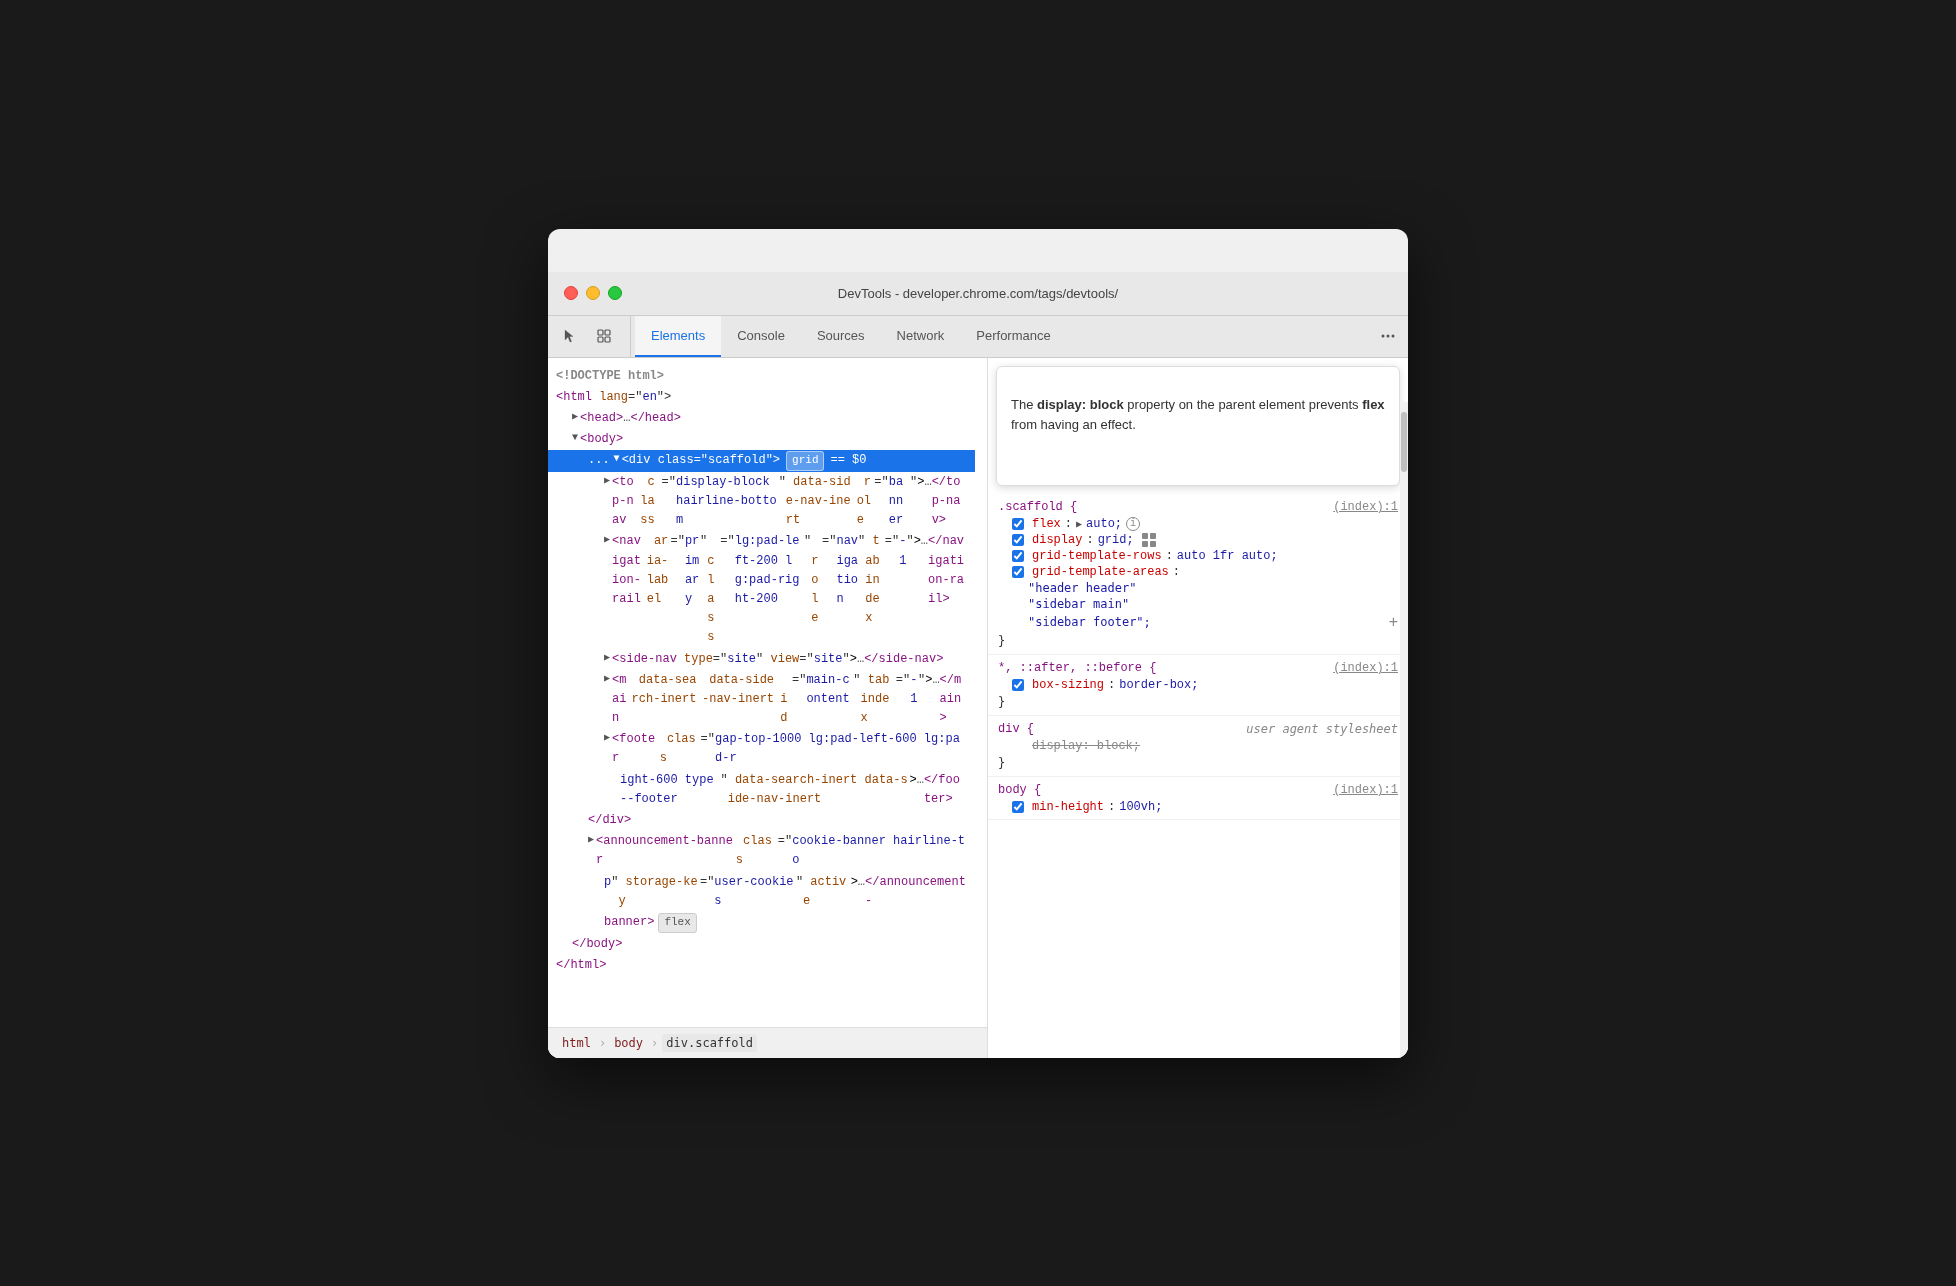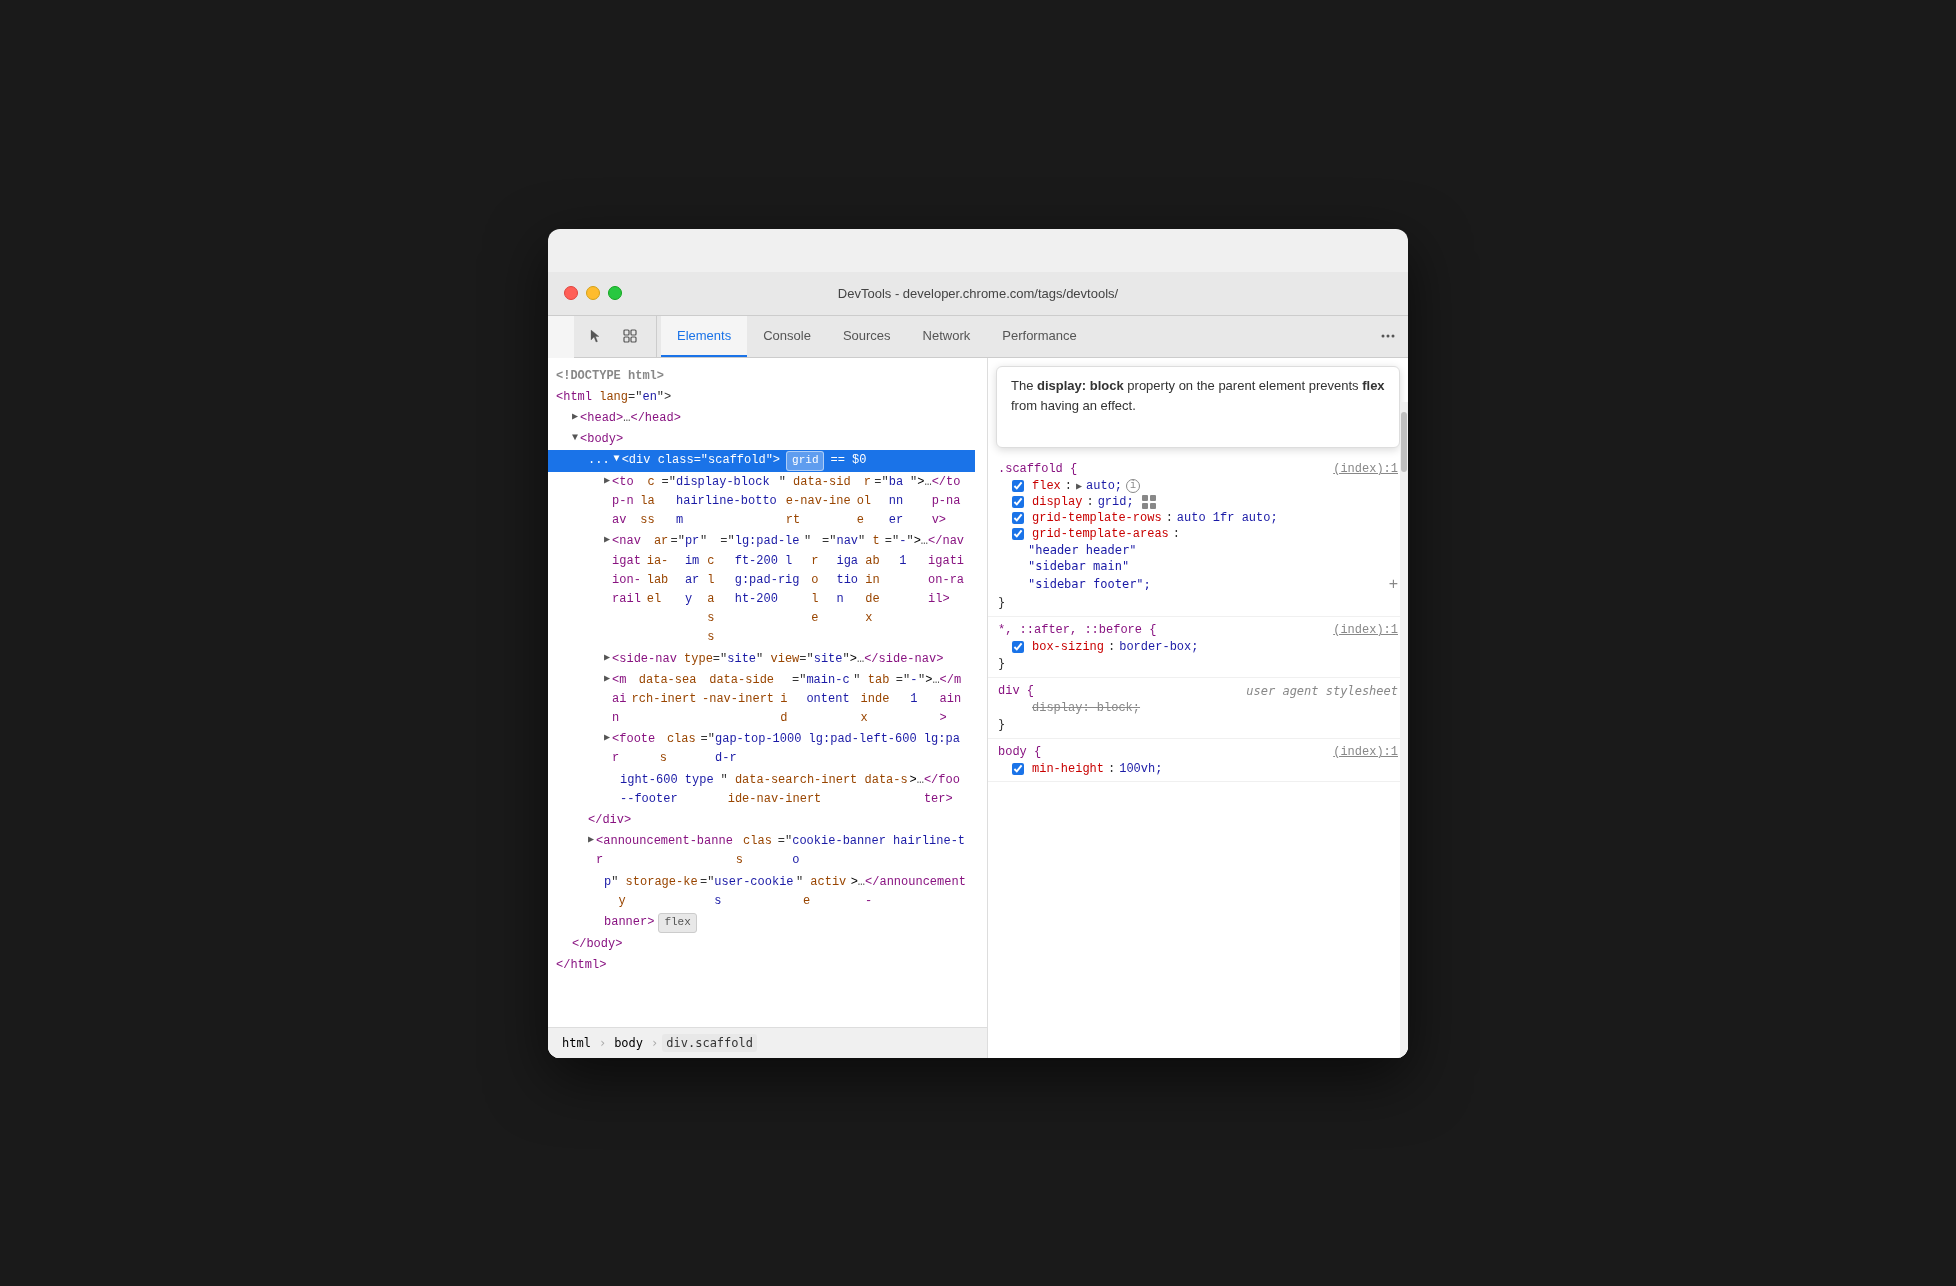--- a/index.html
+++ b/index.html
@@ -53,21 +53,20 @@
       display: flex;
       flex-direction: column;
     }
     .tabs-bar {
       background: #e8e8e8;
       border-bottom: 1px solid #ccc;
       display: flex;
       align-items: stretch;
       height: 42px;
       padding-left: 8px;
-      margin-left: 26px;
     }
     .tab-icons {
       display: flex;
       align-items: center;
       gap: 6px;
       padding-right: 12px;
       border-right: 1px solid #ccc;
       margin-right: 4px;
     }
     .icon-btn {
@@ -158,42 +157,42 @@
       background: #f0f0f0;
       border-top: 1px solid #ddd;
       padding: 6px 10px;
       font-family: 'Menlo', monospace;
       font-size: 12px;
       display: flex;
       gap: 4px;
       align-items: center;
     }
     .breadcrumb-item {
-      color: #000000;
+      color: #7f1d1d;
       cursor: pointer;
       padding: 2px 4px;
     }
     .breadcrumb-item.active {
       background: #e8e8e8;
       border-radius: 3px;
       color: #333;
     }
     .right-panel {
       flex: 1;
       background: #ffffff;
       display: flex;
       flex-direction: column;
       overflow: hidden;
       position: relative;
     }
     .tooltip-box {
       background: white;
       border: 1px solid #ddd;
       border-radius: 6px;
-      padding: 9px 14px;
+      padding: 28px 14px;
       margin: 8px;
       font-size: 13px;
       line-height: 1.6;
       color: #333;
       box-shadow: 0 2px 8px rgba(0,0,0,0.15);
       position: relative;
     }
     .tooltip-box b { font-weight: 700; }
     .css-panel {
       font-family: 'Menlo', 'Monaco', 'Courier New', monospace;

